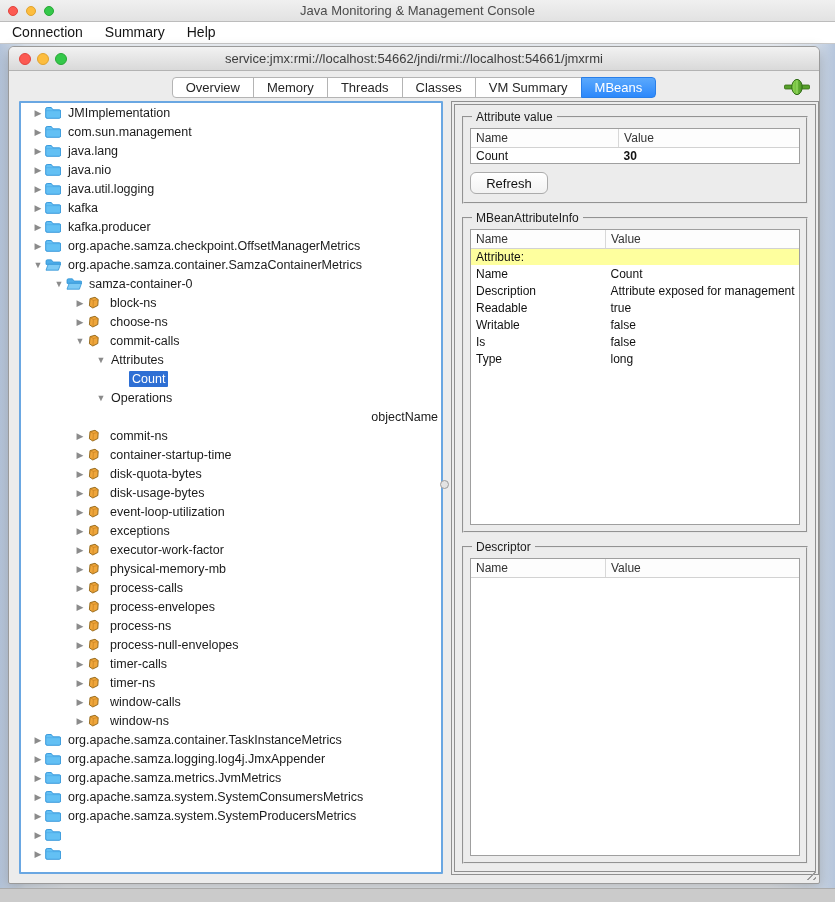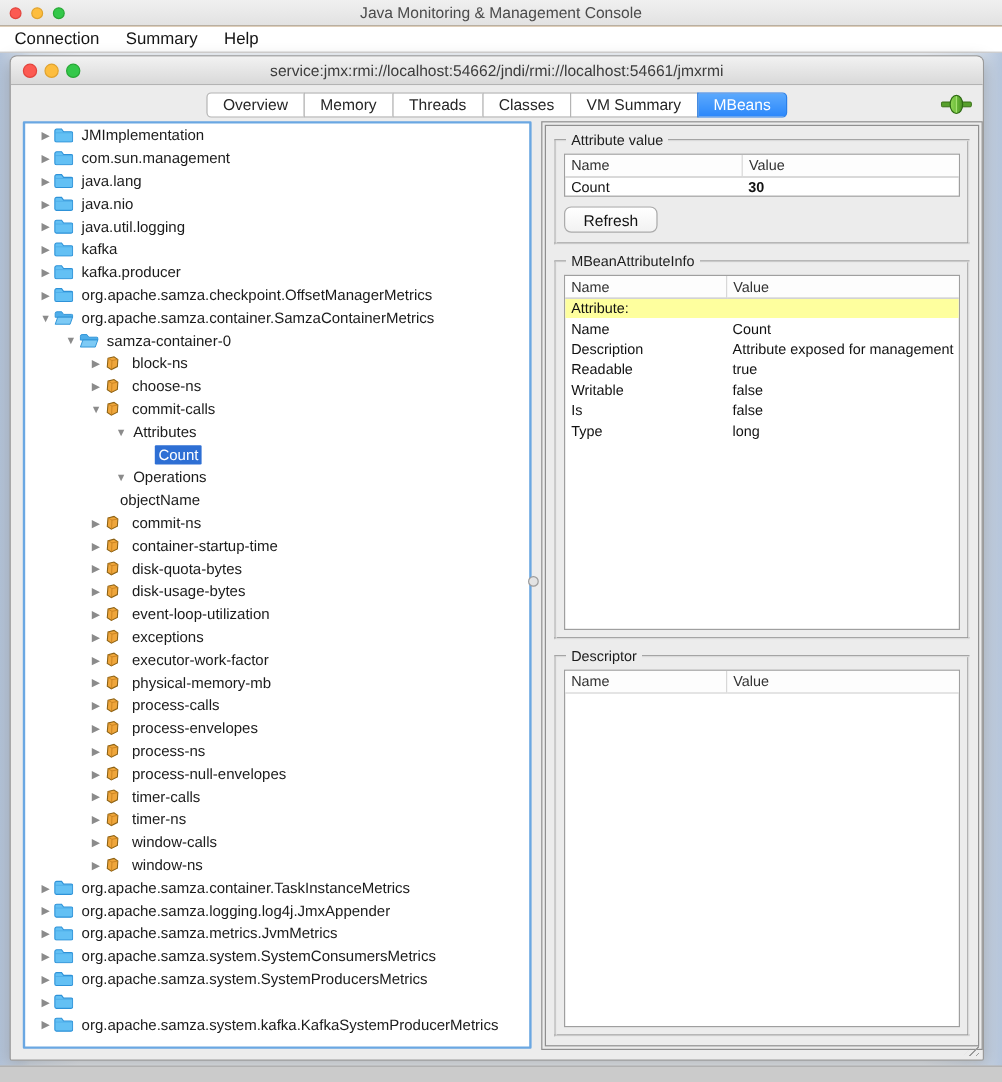--- a/index.html
+++ b/index.html
@@ -1,18 +1,18 @@
 <!DOCTYPE html>
 <html><head>
 <meta charset="utf-8">
 <style>
   * { margin:0; padding:0; box-sizing:border-box; }
   html,body { width:835px; height:902px; }
   body { font-family:"Liberation Sans", sans-serif; -webkit-font-smoothing:antialiased; }
-  .screen { position:relative; width:835px; height:902px; overflow:hidden; background:#a16207; }
+  .screen { position:relative; width:835px; height:902px; overflow:hidden; background:#e5e5e5; }
 
   
   .outer-titlebar { position:absolute; left:0; top:0; width:835px; height:22px;
     background:linear-gradient(#f0f0f0,#e2e2e2); border-bottom:1px solid #bcbcbc; }
   .outer-title { position:absolute; left:0; right:0; top:3px; text-align:center;
     font-size:13px; color:#4b4b4b; }
   .lights { position:absolute; display:flex; gap:8px; }
   .outer-titlebar .lights { left:8px; top:6px; }
   .light { width:11px; height:11px; border-radius:50%; }
   .light.red    { background:#fc5a52; border:1px solid #e2443d; }
@@ -301,21 +301,21 @@
             <span class="tree-label">Attributes</span>
           </div>
           <div class="tree-row" style="padding-left: 94px;">
             <span class="expander"></span>
             <span class="tree-label selected">Count</span>
           </div>
           <div class="tree-row" style="padding-left: 73px;">
             <span class="expander">▼</span>
             <span class="tree-label">Operations</span>
           </div>
-          <div class="tree-row" style="padding-left: 62px;">
+          <div class="tree-row" style="padding-left: 96px; justify-content: flex-end;">
             <span class="expander"></span>
             <span class="tree-label">objectName</span>
           </div>
           <div class="tree-row" style="padding-left: 52px;">
             <span class="expander">▶</span>
             <span class="tree-icon bean">
               <svg viewBox="0 0 14 14">
                 <path d="M3 2.6 l5-1.3 3.2 2.2 -0.4 6 -5 2.5 -3.4-2.2 z" fill="#efa63b" stroke="#8c6215" stroke-width="0.9"></path>
                 <path d="M3 2.6 l3.3 1.8 4.9-0.9" fill="none" stroke="#c77f1e" stroke-width="0.7"></path>
                 <path d="M6.3 4.4 l-0.3 7.4" stroke="#c77f1e" stroke-width="0.7" fill="none"></path>
@@ -548,21 +548,20 @@
             </span>
           </div>
           <div class="tree-row" style="padding-left: 10px;">
             <span class="expander">▶</span>
             <span class="tree-icon">
               <svg viewBox="0 0 16 13">
                 <path d="M0.7 3 a1.5 1.5 0 0 1 1.5-1.5 h4.1 l1.7 2.3 h6.4 a1.2 1.2 0 0 1 1.2 1.2 v6 a1.3 1.3 0 0 1 -1.3 1.3 h-12.3 a1.3 1.3 0 0 1 -1.3-1.3 z" fill="#63c0f4" stroke="#2e92d8" stroke-width="0.9"></path>
                 <path d="M0.9 4.7 h14.4" stroke="#49a8e6" stroke-width="0.6"></path>
               </svg>
             </span>
-            <span class="tree-label">org.apache.samza.system.kafka.KafkaSystemProducerMetrics</span>
           </div>
         </div>
 
       <div class="splitter-knob"></div>
 
       <div class="right-outer">
         <div class="right-inner">
 
           <fieldset id="fs-attribute-value">
             <legend>Attribute value</legend>

